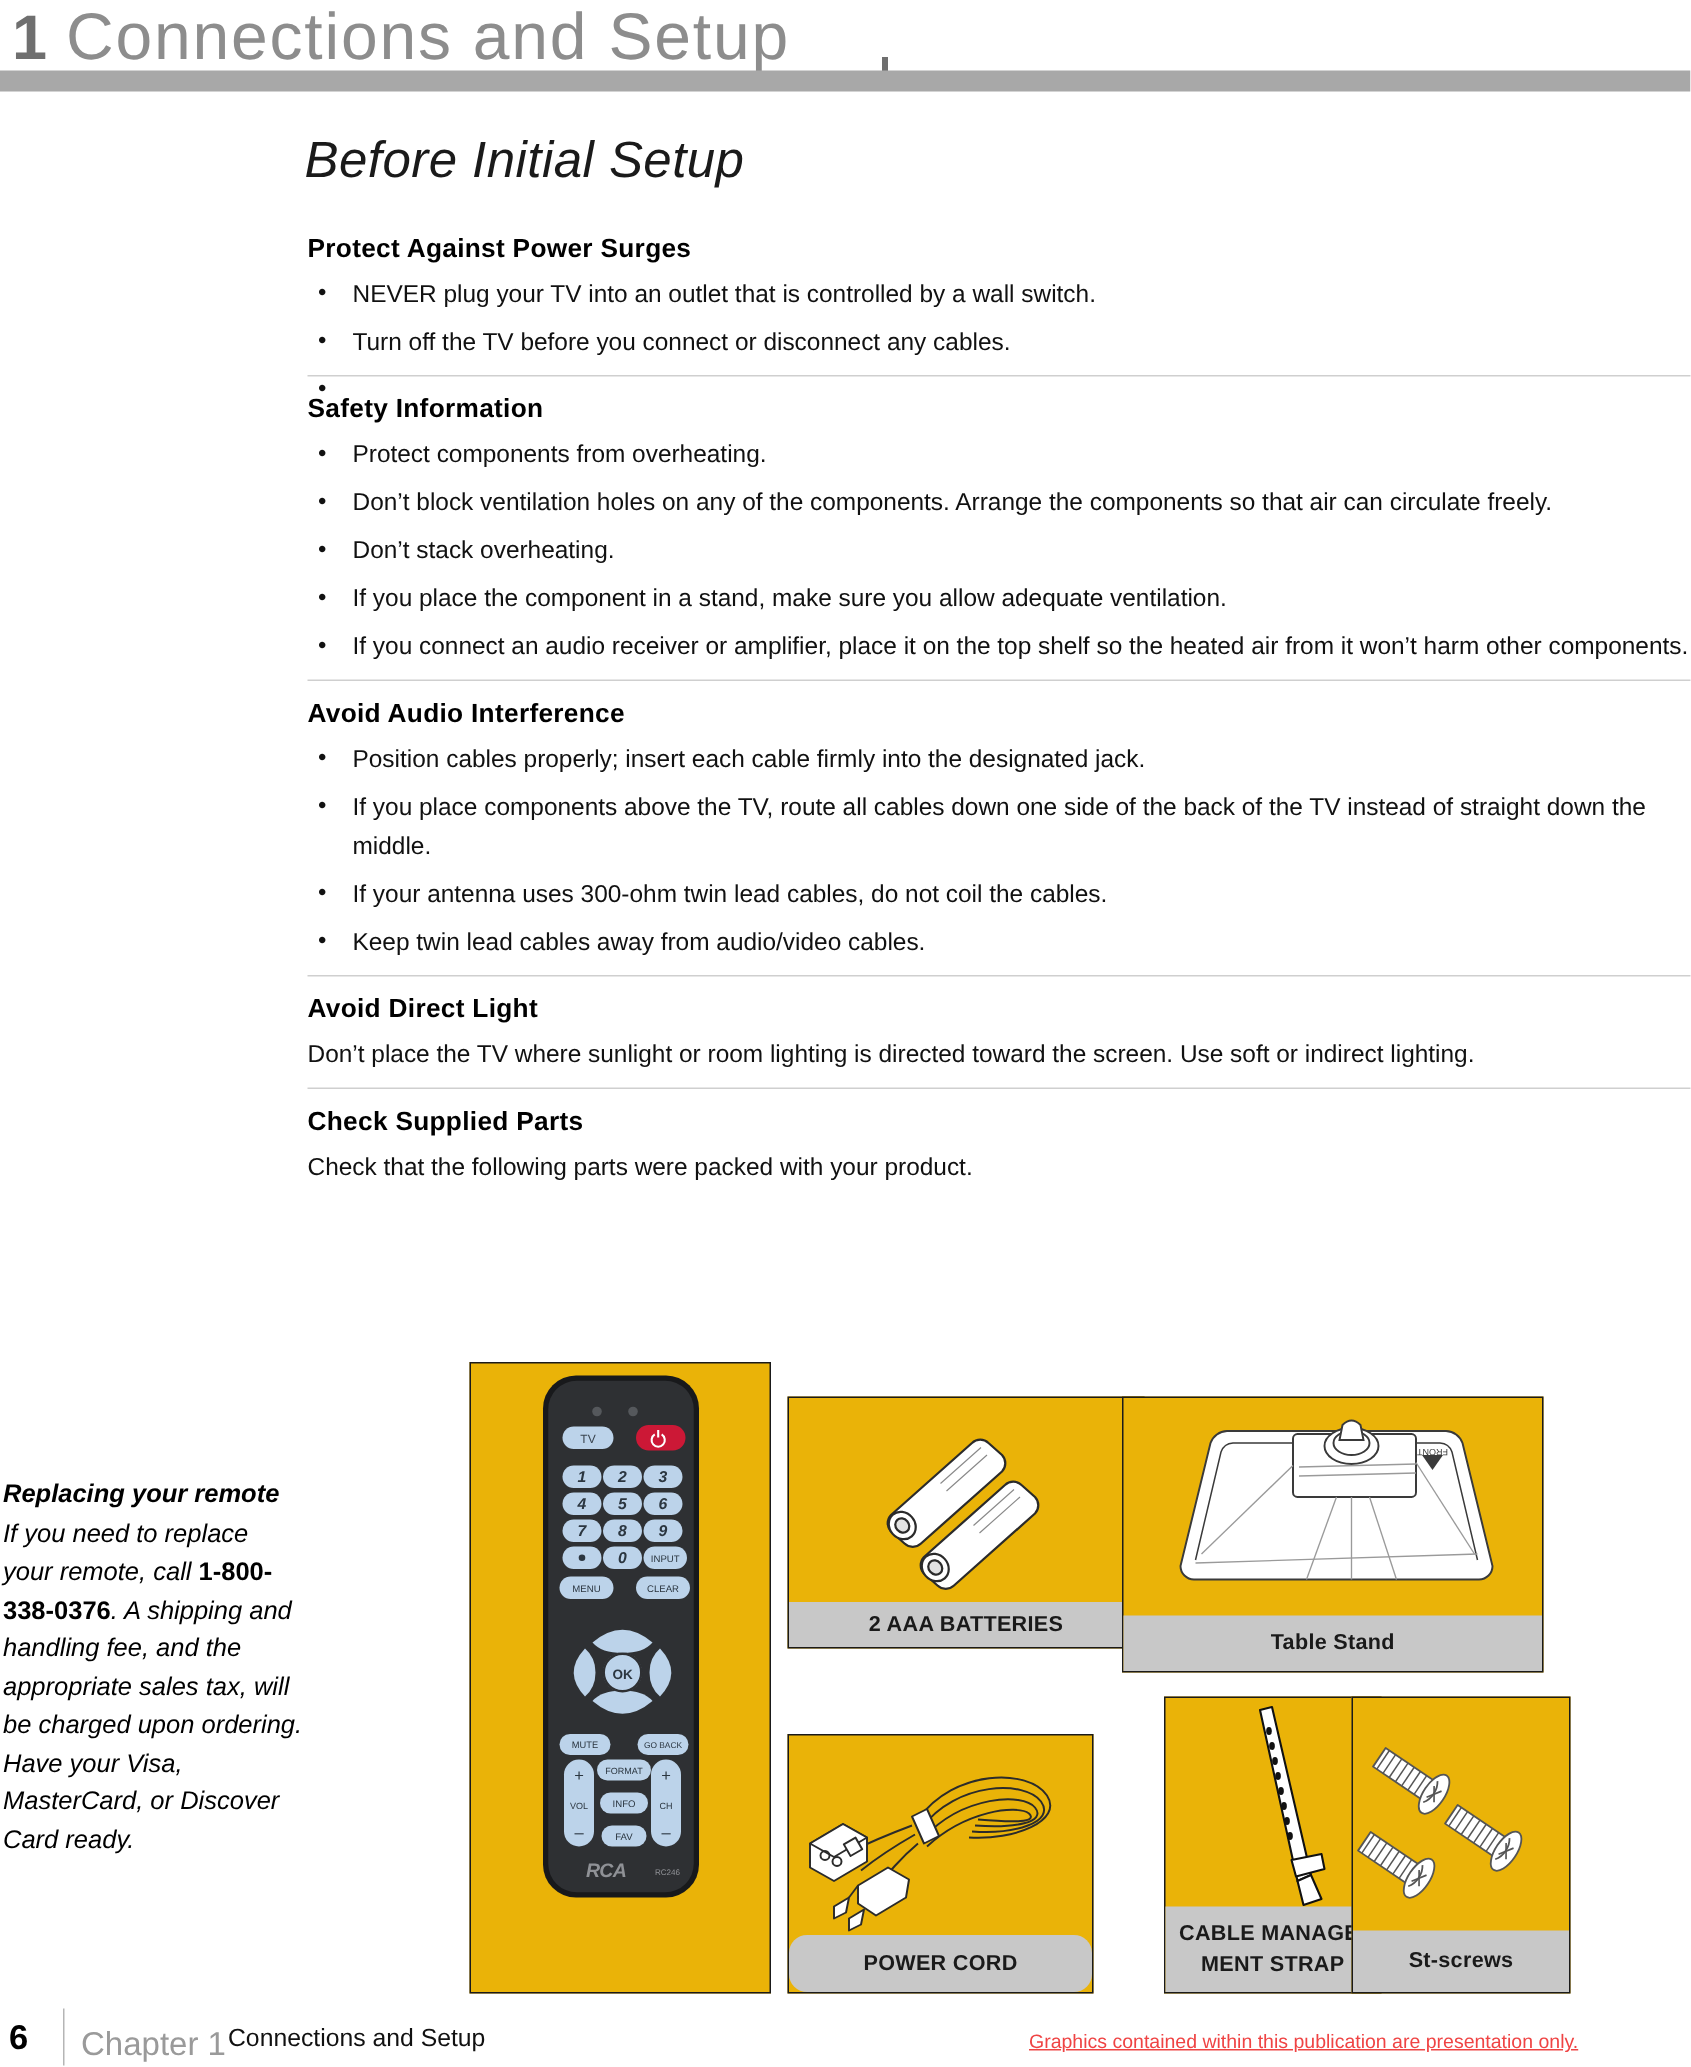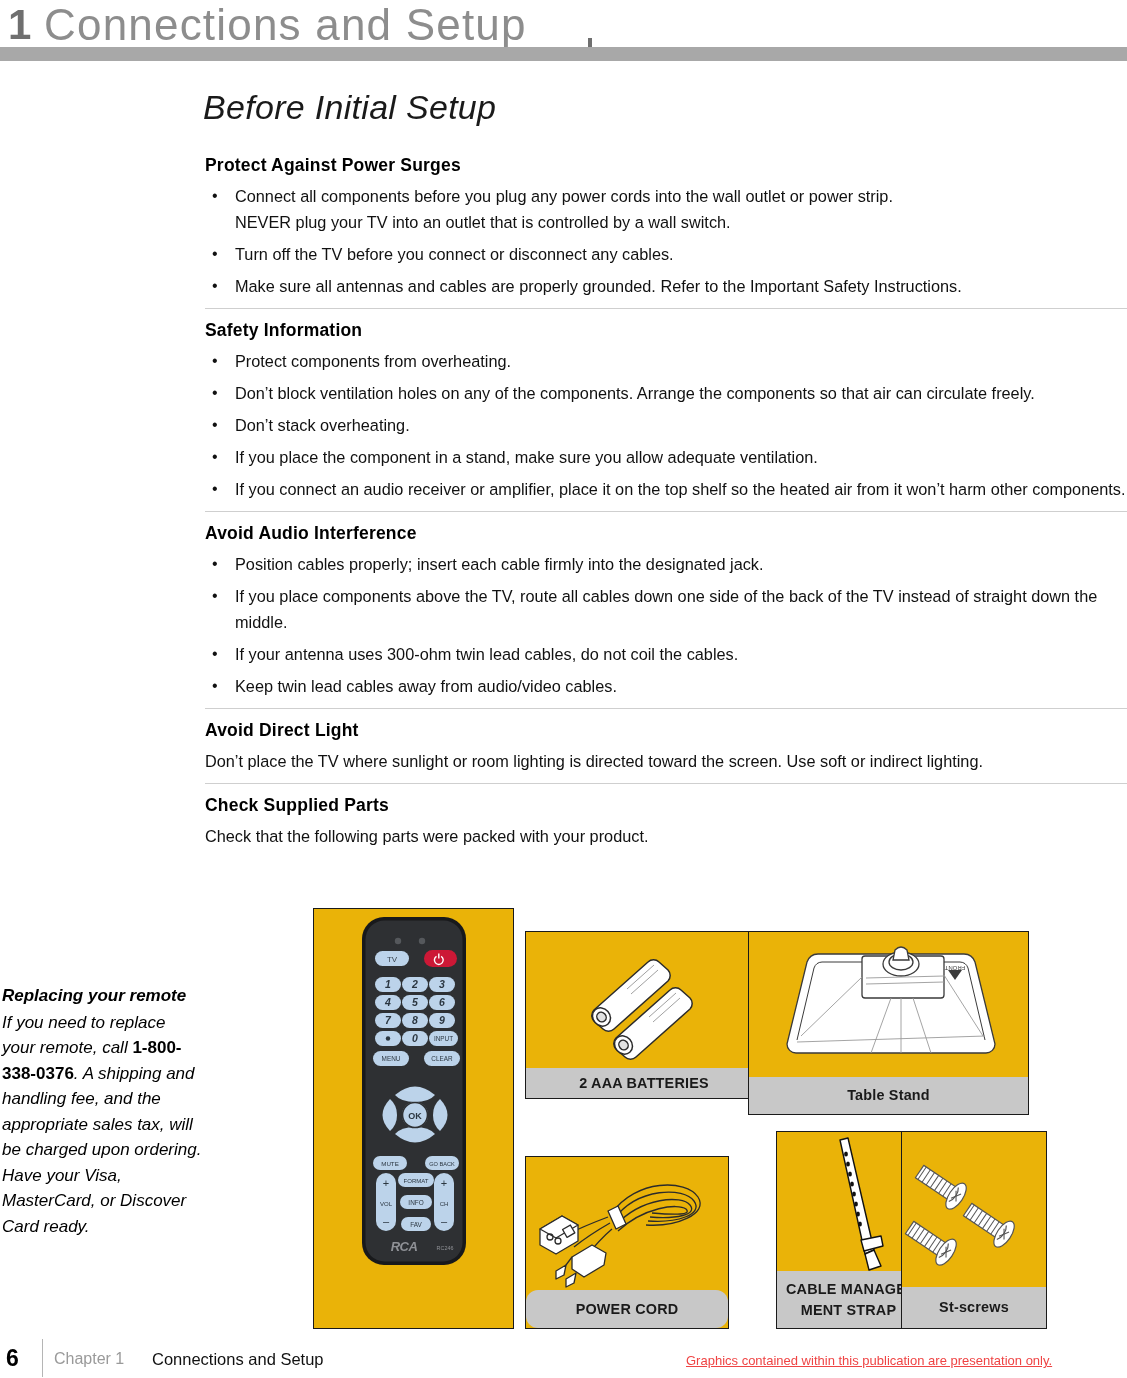--- a/index.html
+++ b/index.html
@@ -65,21 +65,21 @@
     color:#1a1a1a;display:flex;flex-direction:column;align-items:center;justify-content:center;
     line-height:21px;letter-spacing:0.2px;
   }
   .pcap .ln{display:block;white-space:nowrap;}
   .art{position:absolute;left:0;top:0;width:100%;}
 
   
   .footer{position:absolute;left:0;top:1337px;width:1127px;height:41px;}
   .footer .pg{position:absolute;left:6px;top:8px;font-size:23px;font-weight:bold;color:#000;}
   .footer .vrule{position:absolute;left:42px;top:2px;width:1.4px;height:38px;background:#b5b5b5;}
-  .footer .chap{position:absolute;left:54px;top:13px;font-size:16px;color:#9a9a9a;}
+  .footer .chap{position:absolute;left:54px;top:13px;font-size:22px;color:#9a9a9a;}
   .footer .cname{position:absolute;left:152px;top:13px;font-size:16.5px;color:#111;}
   .footer .note{position:absolute;left:686px;top:16px;font-size:13px;color:#ef4444;text-decoration:underline;}
 </style>
 </head>
 <body>
 
 <div class="page">
 
   <div class="chapter-head">
     <span class="num">1</span>
@@ -90,30 +90,28 @@
 
   <div class="section-title">Before Initial Setup</div>
 
   <div class="content">
 
     <div class="blk">
       <h3 class="head">Protect Against Power Surges</h3>
       <ul class="bullets">
         <li>
           <span class="dot">•</span>
-          <span>Connect all components before you plug any power cords into the wall outlet or power strip.</span>
           <span class="subline">NEVER plug your TV into an outlet that is controlled by a wall switch.</span>
         </li>
         <li>
           <span class="dot">•</span>
           <span>Turn off the TV before you connect or disconnect any cables.</span>
         </li>
         <li>
           <span class="dot">•</span>
-          <span>Make sure all antennas and cables are properly grounded. Refer to the Important Safety Instructions.</span>
         </li>
       </ul>
     </div>
     <hr class="divider">
 
     <div class="blk">
       <h3 class="head">Safety Information</h3>
       <ul class="bullets">
         <li><span class="dot">•</span><span>Protect components from overheating.</span></li>
         <li><span class="dot">•</span><span>Don’t block ventilation holes on any of the components. Arrange the components so that air can circulate freely.</span></li>

